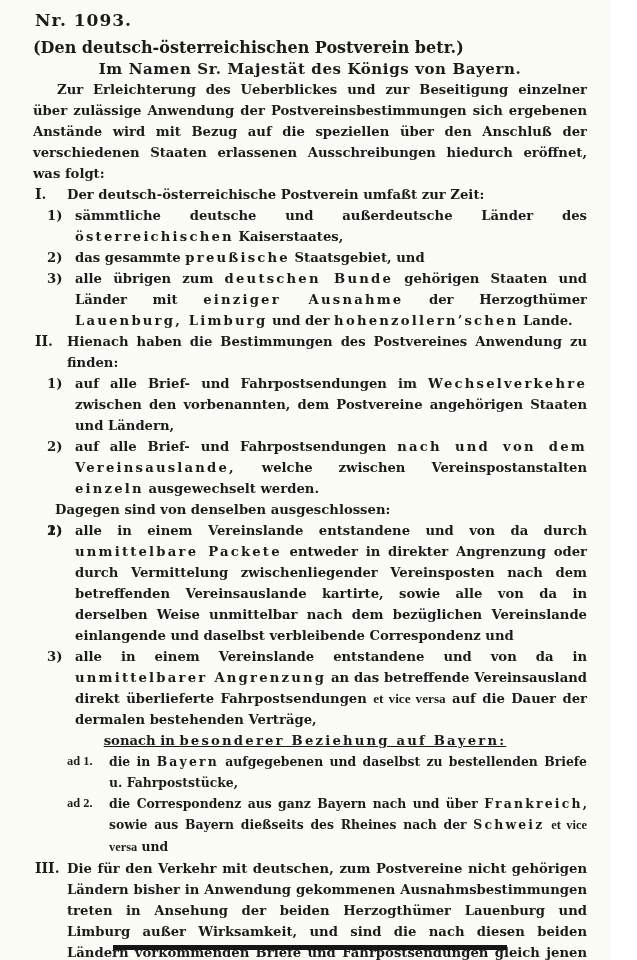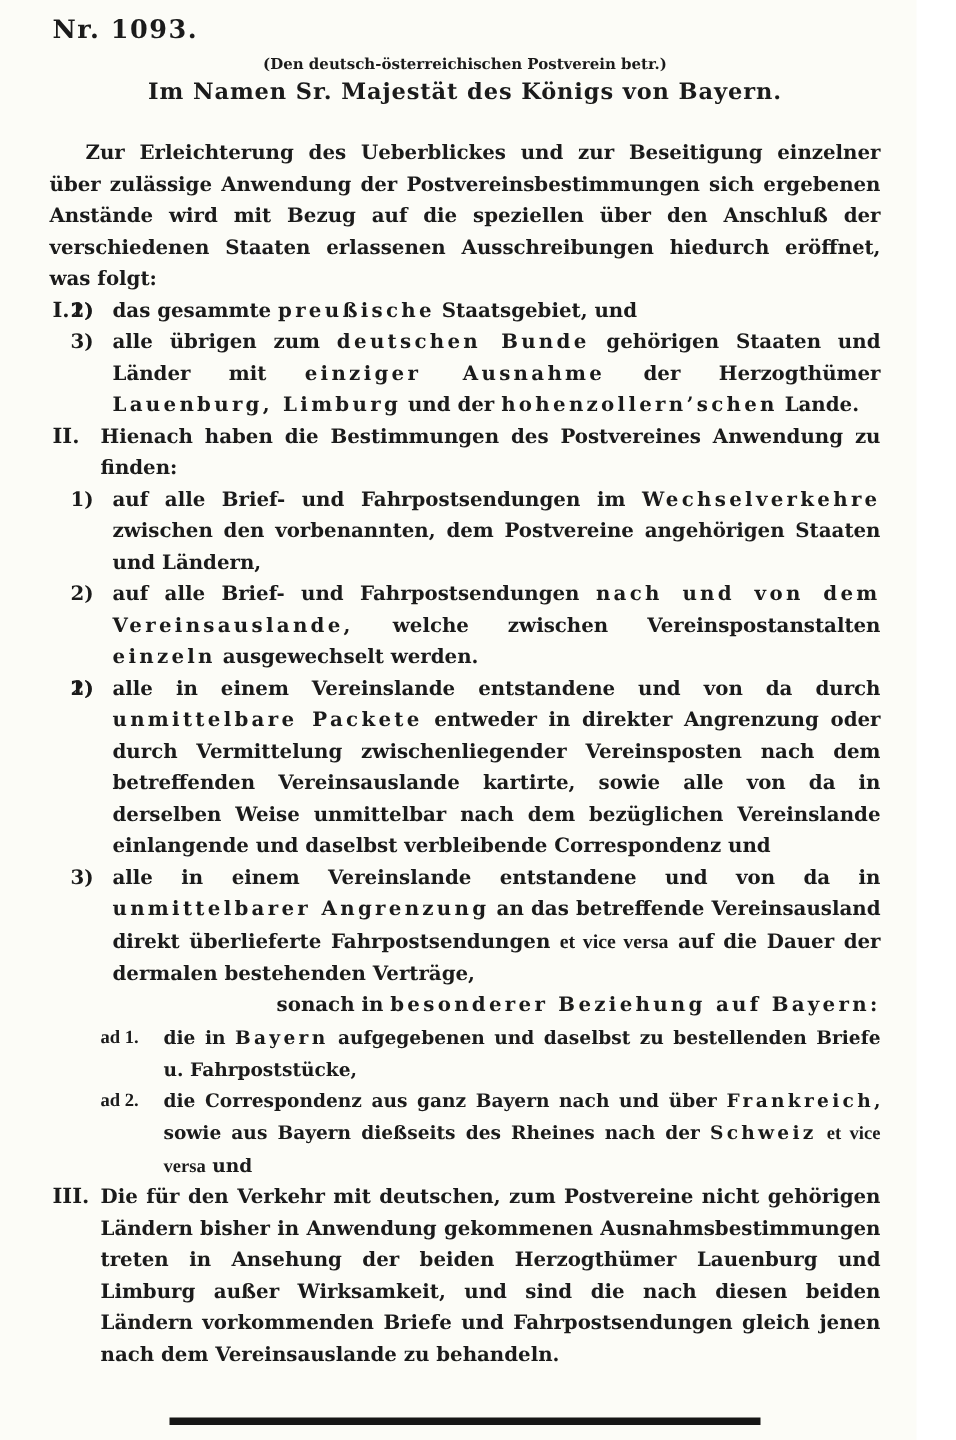--- a/index.html
+++ b/index.html
@@ -8,57 +8,58 @@
     box-sizing: border-box;
     background: #fcfcf7;
     color: #1b1b1b;
     font-family: "DejaVu Serif", serif;
     font-weight: bold;
     position: relative;
     padding: 8px 24px 0 33px;
     overflow: hidden;
   }
   .doc-number { font-size: 17px; margin: 2px 0 8px 2px; letter-spacing: 1px; }
-  .subject    { text-align: center; font-size: 10px; margin: 0 0 3px 0; }
-  .title      { text-align: center; font-size: 15px; margin: 0 0 22px 0; letter-spacing: 0.6px; }
+  .subject    { text-align: left; font-size: 16px; margin: 0 0 3px 0; }
+  .title      { text-align: center; font-size: 15px; margin: 0 0 1px 0; letter-spacing: 0.6px; }
 
   .block { font-size: 13.2px; line-height: 21px; text-align: justify; position: relative; }
   .block .marker { font-weight: bold; }
 
   .para    { text-indent: 24px; }
   .section { padding-left: 34px; }
   .section .marker { position: absolute; left: 2px; top: 0; font-size: 14px; }
   .item    { padding-left: 42px; }
   .item .marker { position: absolute; left: 14px; top: 0; }
   .indent  { padding-left: 22px; text-align: left; }
-  .flush   { margin-left: -10px; text-align: right; }
+  .flush   { margin-left: -10px; text-align: center; text-decoration: underline; }
   .ad      { padding-left: 76px; font-size: 12.4px; }
   .ad .marker { position: absolute; left: 34px; top: 0; font-family: "Liberation Serif", serif; }
 
   .s-sp  { letter-spacing: 2.2px; }
   .s-ant { font-family: "Liberation Serif", serif; }
 
   .bottom-bar { position: absolute; left: 113px; top: 945px; width: 394px; height: 5px; background: #161616; }
 </style>
 </head>
 <body>
 
 <div class="page">
   <div class="doc-number">Nr. 1093.</div>
   <div class="subject">(Den deutsch-österreichischen Postverein betr.)</div>
   <div class="title">Im Namen Sr. Majestät des Königs von Bayern.</div>
   <div class="body">
       <div class="block para"><span><span>Zur Erleichterung des Ueberblickes und zur Beseitigung einzelner über zulässige Anwendung der Postvereinsbestimmungen sich ergebenen Anstände wird mit Bezug auf die speziellen über den Anschluß der verschiedenen Staaten erlassenen Ausschreibungen hiedurch eröffnet, was folgt:</span></span></div>
-      <div class="block section"><span class="marker">I.</span></div>
-      <div class="block item"><span class="marker">1)</span></div>
+      <div class="block section"><span class="marker">I.</span><span><span>Der deutsch-österreichische Postverein umfaßt zur Zeit:</span></span></div>
+      <div class="block item"><span class="marker">1)</span><span><span>sämmtliche deutsche und außerdeutsche Länder des </span><span class="s-sp">österreichischen</span><span> Kaiserstaates,</span></span></div>
       <div class="block item"><span class="marker">2)</span><span><span>das gesammte </span><span class="s-sp">preußische</span><span> Staatsgebiet, und</span></span></div>
       <div class="block item"><span class="marker">3)</span><span><span>alle übrigen zum </span><span class="s-sp">deutschen Bunde</span><span> gehörigen Staaten und Länder mit </span><span class="s-sp">einziger Ausnahme</span><span> der Herzogthümer </span><span class="s-sp">Lauenburg, Limburg</span><span> und der </span><span class="s-sp">hohenzollern’schen</span><span> Lande.</span></span></div>
       <div class="block section"><span class="marker">II.</span><span><span>Hienach haben die Bestimmungen des Postvereines Anwendung zu finden:</span></span></div>
       <div class="block item"><span class="marker">1)</span><span><span>auf alle Brief- und Fahrpostsendungen im </span><span class="s-sp">Wechselverkehre</span><span> zwischen den vorbenannten, dem Postvereine angehörigen Staaten und Ländern,</span></span></div>
       <div class="block item"><span class="marker">2)</span><span><span>auf alle Brief- und Fahrpostsendungen </span><span class="s-sp">nach und von dem Vereinsauslande,</span><span> welche zwischen Vereinspostanstalten </span><span class="s-sp">einzeln</span><span> ausgewechselt werden.</span></span></div>
+      <div class="block indent"><span><span>Dagegen sind von denselben ausgeschlossen:</span></span></div>
       <div class="block item"><span class="marker">1)</span></div>
       <div class="block item"><span class="marker">2)</span><span><span>alle in einem Vereinslande entstandene und von da durch </span><span class="s-sp">unmittelbare Packete</span><span> entweder in direkter Angrenzung oder durch Vermittelung zwischenliegender Vereinsposten nach dem betreffenden Vereinsauslande kartirte, sowie alle von da in derselben Weise unmittelbar nach dem bezüglichen Vereinslande einlangende und daselbst verbleibende Correspondenz und</span></span></div>
       <div class="block item"><span class="marker">3)</span><span><span>alle in einem Vereinslande entstandene und von da in </span><span class="s-sp">unmittelbarer Angrenzung</span><span> an das betreffende Vereinsausland direkt überlieferte Fahrpostsendungen </span><span class="s-ant">et vice versa</span><span> auf die Dauer der dermalen bestehenden Verträge,</span></span></div>
       <div class="block flush"><span><span>sonach in </span><span class="s-sp">besonderer Beziehung auf Bayern:</span></span></div>
       <div class="block ad"><span class="marker">ad 1.</span><span><span>die in </span><span class="s-sp">Bayern</span><span> aufgegebenen und daselbst zu bestellenden Briefe u. Fahrpoststücke,</span></span></div>
       <div class="block ad"><span class="marker">ad 2.</span><span><span>die Correspondenz aus ganz Bayern nach und über </span><span class="s-sp">Frankreich</span><span>, sowie aus Bayern dießseits des Rheines nach der </span><span class="s-sp">Schweiz</span><span> </span><span class="s-ant">et vice versa</span><span> und</span></span></div>
       <div class="block section"><span class="marker">III.</span><span><span>Die für den Verkehr mit deutschen, zum Postvereine nicht gehörigen Ländern bisher in Anwendung gekommenen Ausnahmsbestimmungen treten in Ansehung der beiden Herzogthümer Lauenburg und Limburg außer Wirksamkeit, und sind die nach diesen beiden Ländern vorkommenden Briefe und Fahrpostsendungen gleich jenen nach dem Vereinsauslande zu behandeln.</span></span></div>
     </div>
   <div class="bottom-bar"></div>
 </div>

